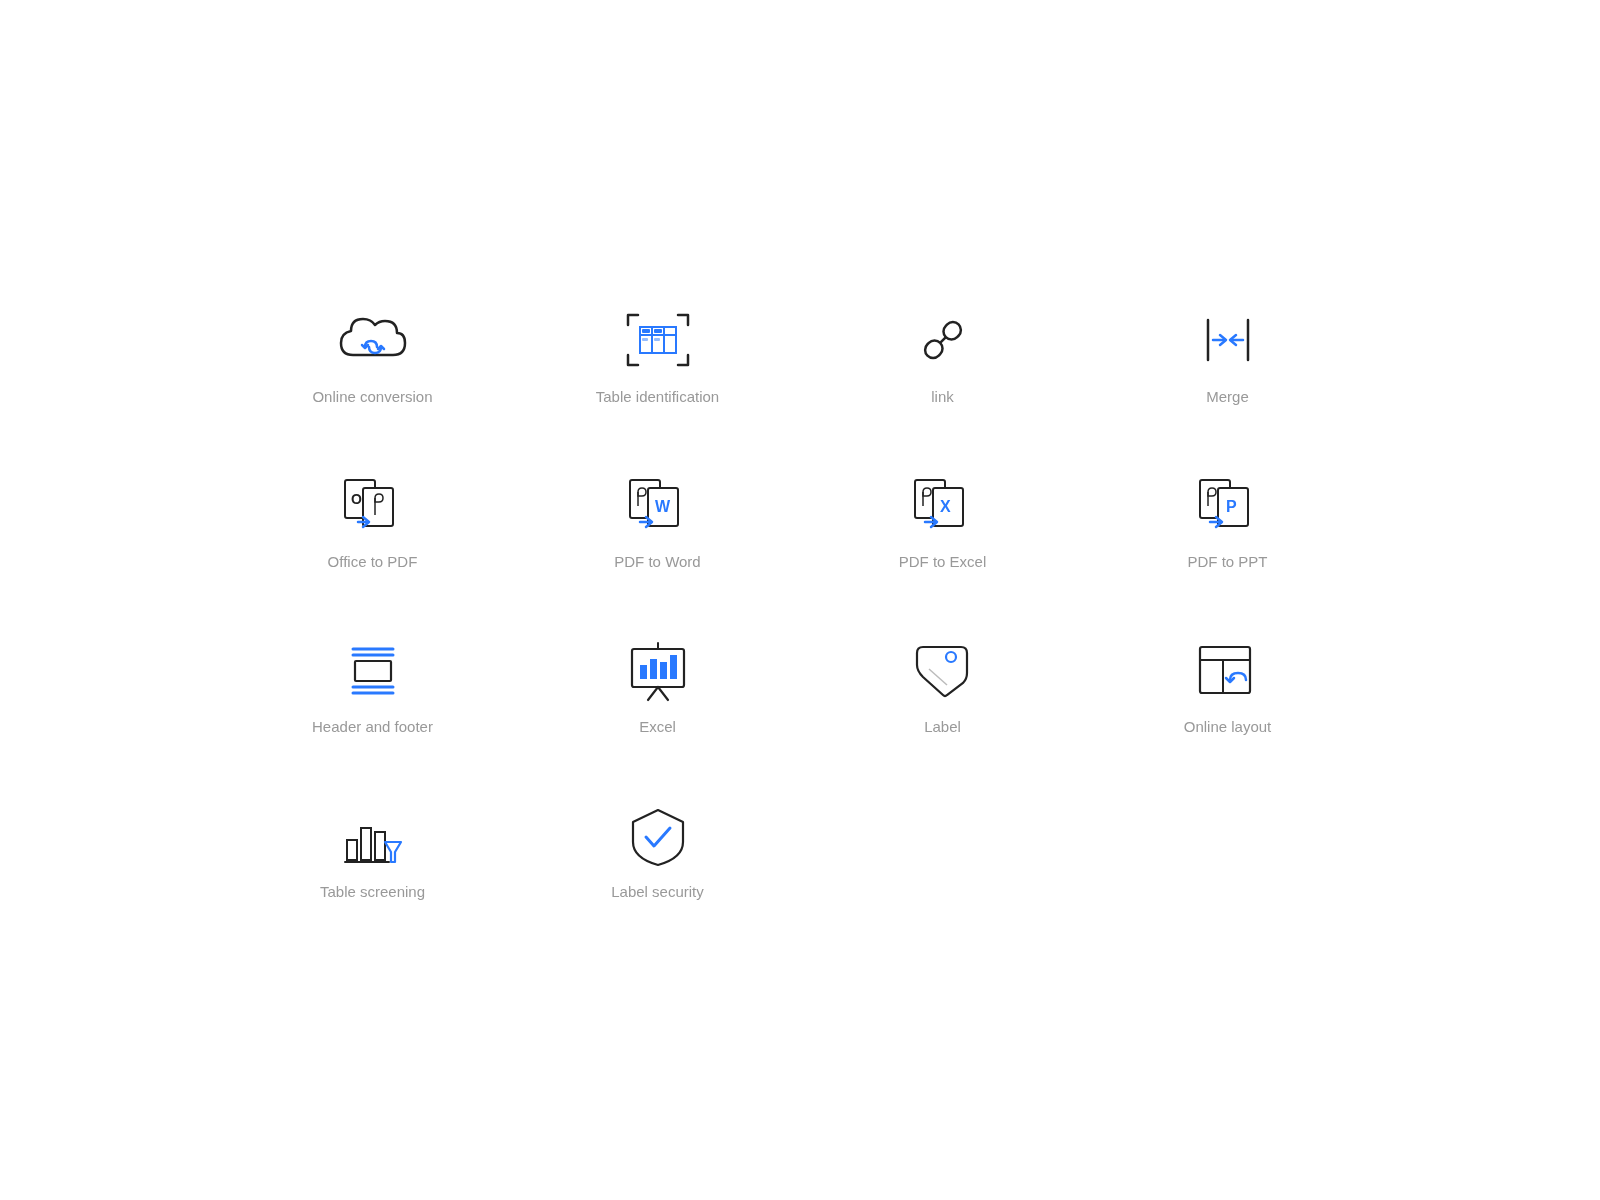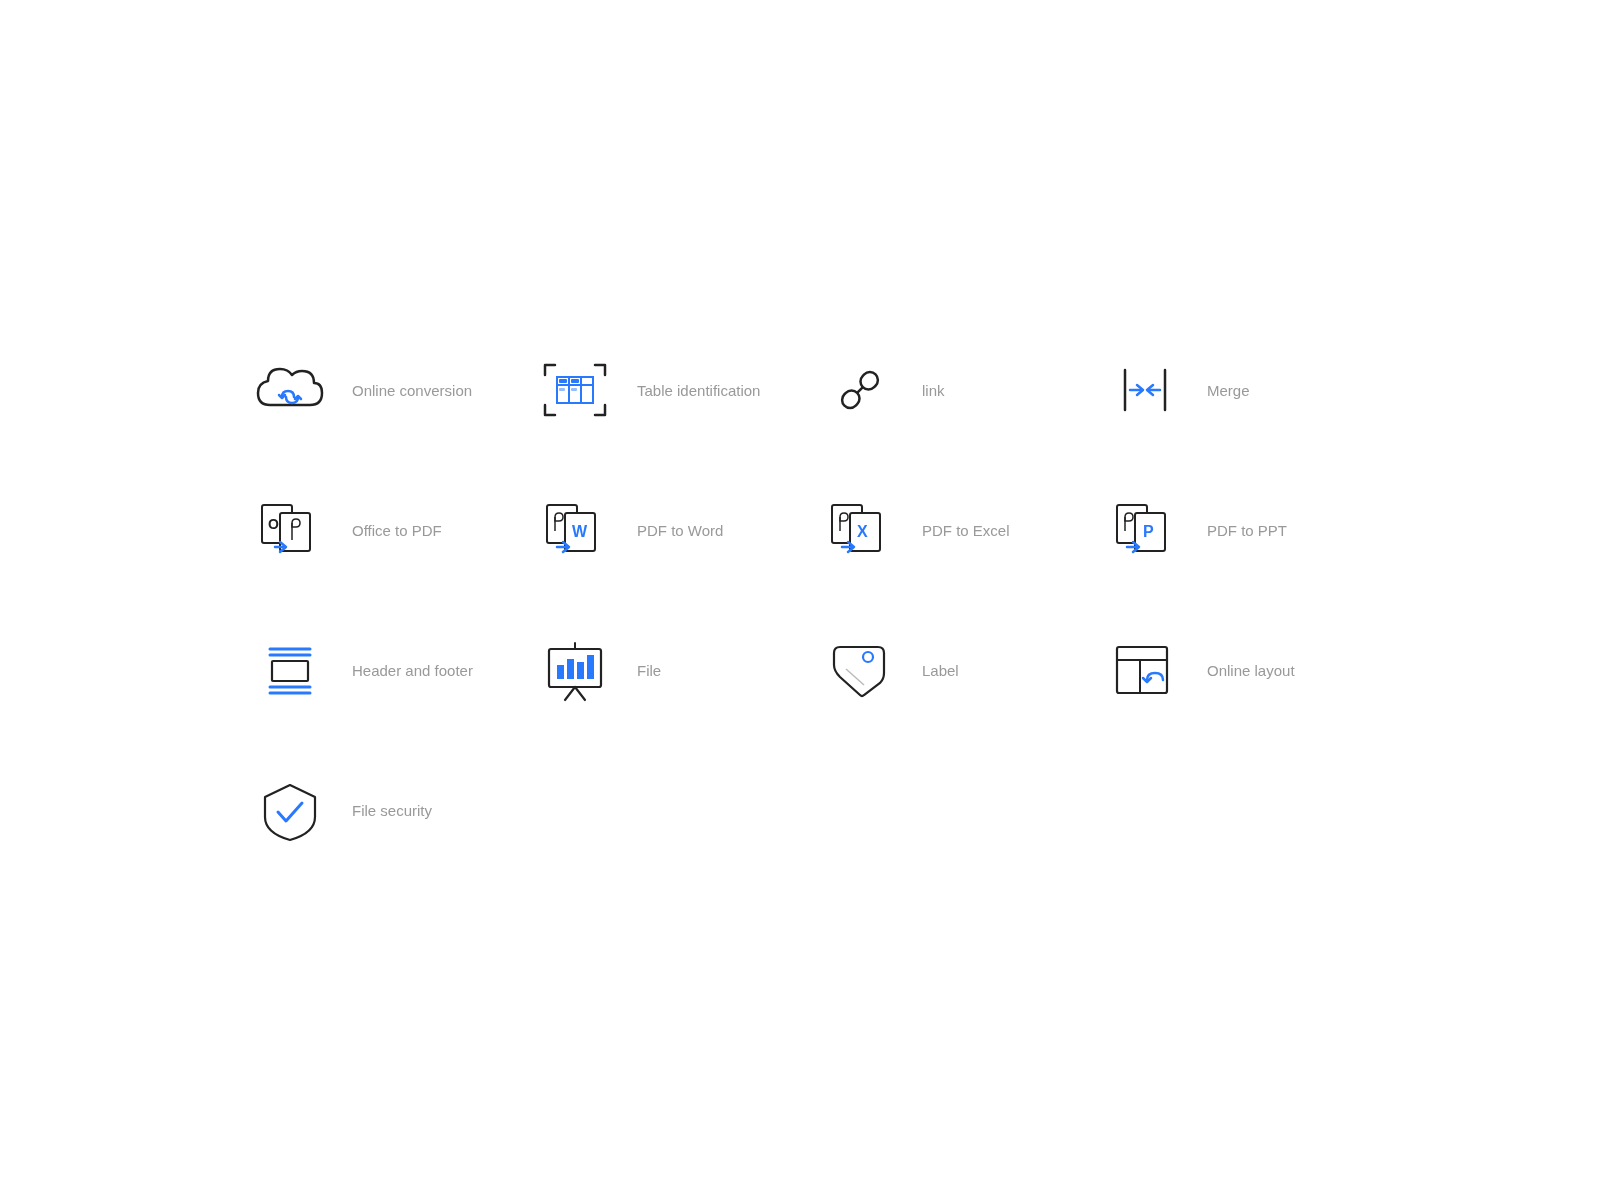--- a/index.html
+++ b/index.html
@@ -14,22 +14,23 @@
     }
     .grid {
       display: grid;
       grid-template-columns: repeat(4, 1fr);
       gap: 60px 40px;
       max-width: 1100px;
       width: 100%;
     }
     .item {
       display: flex;
+      flex-direction: column;
       align-items: center;
-      gap: 22px;
+      gap: 8px;
       cursor: pointer;
     }
     .icon-wrap {
       width: 80px;
       height: 80px;
       display: flex;
       align-items: center;
       justify-content: center;
     }
     .label {
@@ -219,21 +220,21 @@
         <line x1="40" y1="52" x2="30" y2="65" stroke="#222" stroke-width="2.2" stroke-linecap="round"></line>
         <line x1="40" y1="52" x2="50" y2="65" stroke="#222" stroke-width="2.2" stroke-linecap="round"></line>
         <line x1="40" y1="14" x2="40" y2="8" stroke="#222" stroke-width="2" stroke-linecap="round"></line>
 
         <rect x="22" y="30" width="7" height="14" fill="#2979ff"></rect>
         <rect x="32" y="24" width="7" height="20" fill="#2979ff"></rect>
         <rect x="42" y="27" width="7" height="17" fill="#2979ff"></rect>
         <rect x="52" y="20" width="7" height="24" fill="#2979ff"></rect>
       </svg>
     </div>
-    <span class="label">File</span>
+    <span class="label">Excel</span>
   </div>
 
   <div class="item">
     <div class="icon-wrap">
       <svg width="80" height="70" viewBox="0 0 80 70">
 
         <path d="M28 12 L58 12 Q64 12 64 18 L64 38 Q64 44 60 48 L44 60 Q42 62 40 60 L20 42 Q14 36 14 30 L14 18 Q14 12 20 12 Z" fill="none" stroke="#222" stroke-width="2.2"></path>
 
         <circle cx="48" cy="22" r="5" fill="none" stroke="#2979ff" stroke-width="2.2"></circle>
 
@@ -251,27 +252,41 @@
         <line x1="12" y1="25" x2="62" y2="25" stroke="#222" stroke-width="2"></line>
         <line x1="35" y1="25" x2="35" y2="58" stroke="#222" stroke-width="2"></line>
 
         <path d="M42 45 Q42 38 50 38 Q58 38 58 45" fill="none" stroke="#2979ff" stroke-width="2.5" stroke-linecap="round"></path>
         <polyline points="38,43 42,47 46,43" fill="none" stroke="#2979ff" stroke-width="2.5" stroke-linecap="round" stroke-linejoin="round"></polyline>
       </svg>
     </div>
     <span class="label">Online layout</span>
   </div>
 
+  <div class="item">
+    <div class="icon-wrap">
+      <svg width="80" height="70" viewBox="0 0 80 70">
+
+        <rect x="14" y="40" width="10" height="20" fill="none" stroke="#222" stroke-width="2"></rect>
+        <rect x="28" y="28" width="10" height="32" fill="none" stroke="#222" stroke-width="2"></rect>
+        <rect x="42" y="32" width="10" height="28" fill="none" stroke="#222" stroke-width="2"></rect>
+        <line x1="12" y1="62" x2="56" y2="62" stroke="#222" stroke-width="2" stroke-linecap="round"></line>
+
+        <path d="M52 42 L68 42 L62 52 L62 62 L58 62 L58 52 Z" fill="none" stroke="#2979ff" stroke-width="2.2" stroke-linejoin="round"></path>
+      </svg>
+    </div>
+    <span class="label">Table screening</span>
+  </div>
 
   <div class="item">
     <div class="icon-wrap">
       <svg width="80" height="70" viewBox="0 0 80 70">
 
         <path d="M40 10 L65 22 L65 42 Q65 58 40 65 Q15 58 15 42 L15 22 Z" fill="none" stroke="#222" stroke-width="2.2" stroke-linejoin="round"></path>
 
         <polyline points="28,37 36,46 52,28" fill="none" stroke="#2979ff" stroke-width="3" stroke-linecap="round" stroke-linejoin="round"></polyline>
       </svg>
     </div>
-    <span class="label">File security</span>
+    <span class="label">Label security</span>
   </div>
 
 
 </div>
 
 </body></html>

